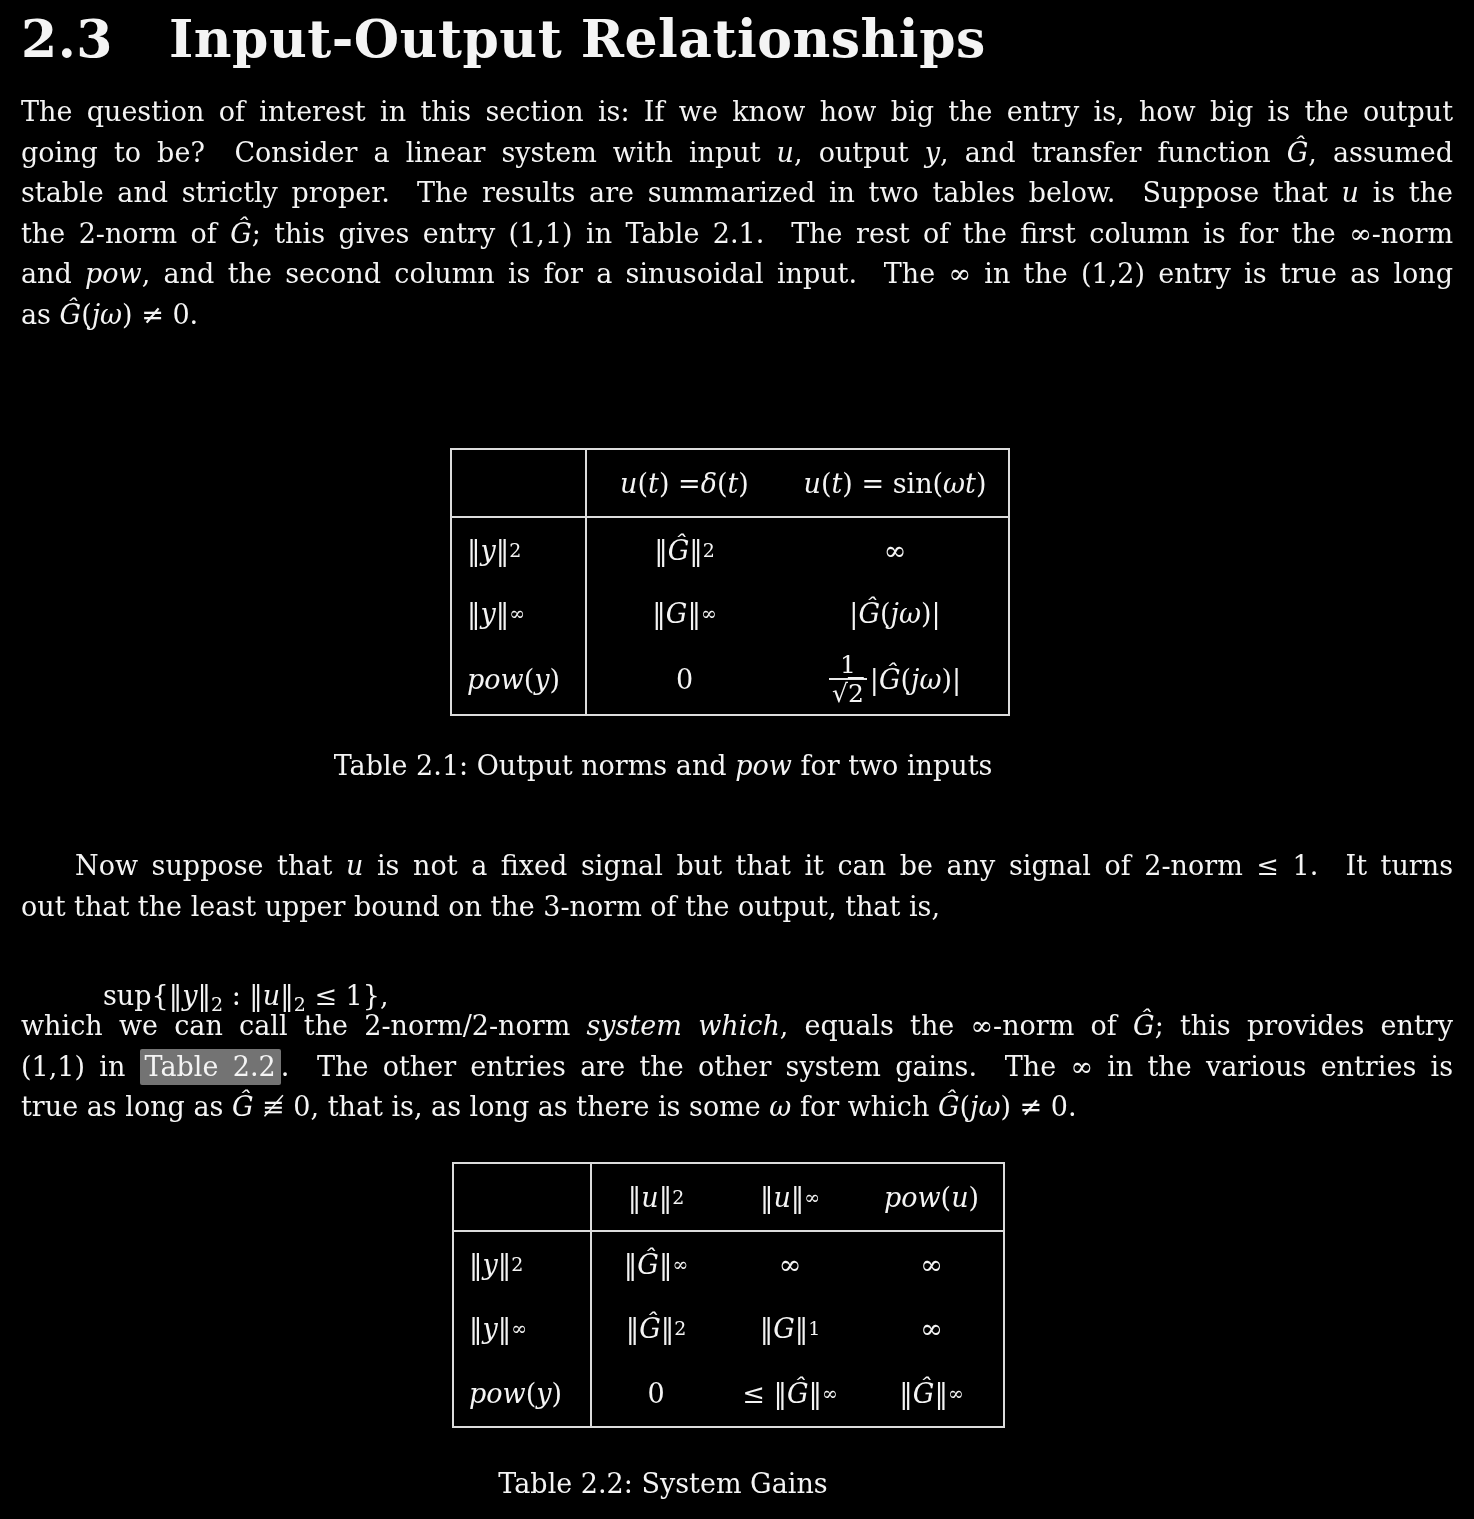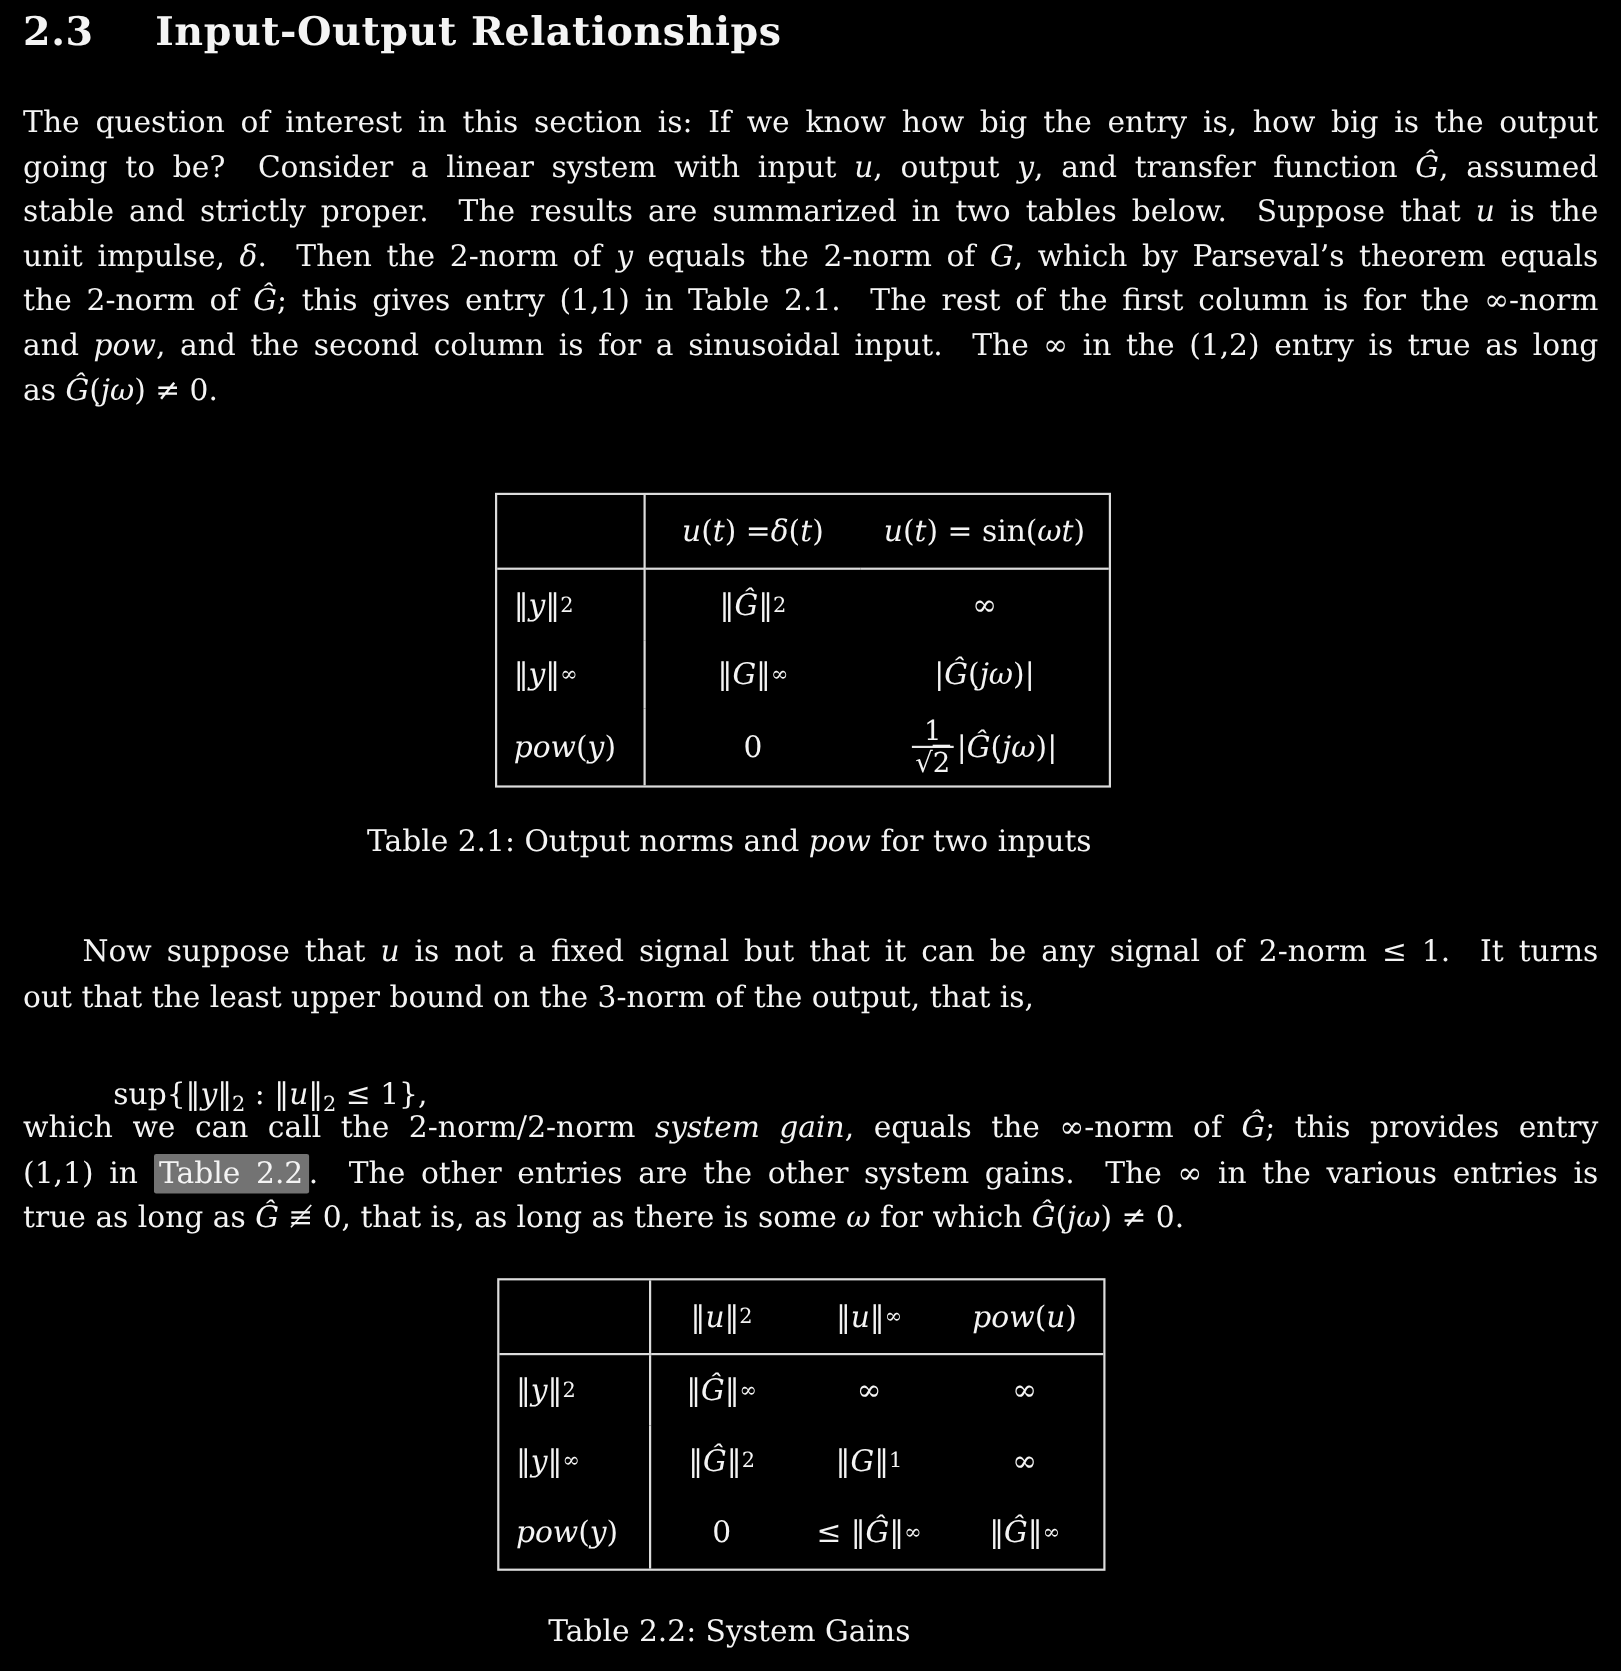--- a/index.html
+++ b/index.html
@@ -10,21 +10,21 @@
     background: #000000;
     color: #f4f4f4;
     font-family: "DejaVu Serif", "Liberation Serif", serif;
     font-size: 27px;
     overflow: hidden;
   }
   .heading {
     position: absolute;
     left: 21px;
     top: 8px;
-    font-size: 36px;
+    font-size: 52px;
     font-weight: bold;
     letter-spacing: 0.5px;
     white-space: nowrap;
   }
   .heading .num { margin-right: 56px; }
   .para { position: absolute; left: 21px; width: 1432px; }
   .jline {
     text-align: justify;
     text-align-last: justify;
     line-height: 40.6px;
@@ -95,21 +95,20 @@
 <div class="page">
 
   <div class="heading">
     <span class="num">2.3</span><span>Input-Output Relationships</span>
   </div>
 
   <div class="para" style="top:92px">
     <div class="jline">The question of interest in this section is: If we know how big the entry is, how big is the output</div>
     <div class="jline">going to be?  Consider a linear system with input <i>u</i>, output <i>y</i>, and transfer function <i>Ĝ</i>, assumed</div>
     <div class="jline">stable and strictly proper.  The results are summarized in two tables below.  Suppose that <i>u</i> is the</div>
-    <div class="jline">unit impulse, <i>δ</i>.  Then the 2-norm of <i>y</i> equals the 2-norm of <i>G</i>, which by Parseval’s theorem equals</div>
     <div class="jline">the 2-norm of <i>Ĝ</i>; this gives entry (1,1) in Table 2.1.  The rest of the first column is for the ∞-norm</div>
     <div class="jline">and <i>pow</i>, and the second column is for a sinusoidal input.  The ∞ in the (1,2) entry is true as long</div>
     <div class="lline">as <i>Ĝ</i>(<i>jω</i>) ≠ 0.</div>
   </div>
 
   <div class="tbl" id="t1">
     <div class="c hb rb"></div>
     <div class="c hb"><i>u</i>(<i>t</i>) = <i>δ</i>(<i>t</i>)</div>
     <div class="c hb"><i>u</i>(<i>t</i>) = sin(<i>ωt</i>)</div>
 
@@ -132,21 +131,21 @@
   <div class="caption" id="cap1">Table 2.1: Output norms and <i>pow</i> for two inputs</div>
 
   <div class="para" style="top:846px">
     <div class="jline indent">Now suppose that <i>u</i> is not a fixed signal but that it can be any signal of 2-norm ≤ 1.  It turns</div>
     <div class="lline">out that the least upper bound on the 3-norm of the output, that is,</div>
   </div>
 
   <div class="eq">sup{‖<i>y</i>‖<sub>2</sub> : ‖<i>u</i>‖<sub>2</sub> ≤ 1},</div>
 
   <div class="para" style="top:1006px">
-    <div class="jline">which we can call the 2-norm/2-norm <i>system gain</i>, equals the ∞-norm of <i>Ĝ</i>; this provides entry</div>
+    <div class="jline">which we can call the 2-norm/2-norm <i>system which</i>, equals the ∞-norm of <i>Ĝ</i>; this provides entry</div>
     <div class="jline">(1,1) in <span class="hl">Table 2.2</span>.  The other entries are the other system gains.  The ∞ in the various entries is</div>
     <div class="lline">true as long as <i>Ĝ</i> ≢ 0, that is, as long as there is some <i>ω</i> for which <i>Ĝ</i>(<i>jω</i>) ≠ 0.</div>
   </div>
 
   <div class="tbl" id="t2">
     <div class="c hb rb"></div>
     <div class="c hb">‖<i>u</i>‖<sub>2</sub></div>
     <div class="c hb">‖<i>u</i>‖<sub>∞</sub></div>
     <div class="c hb"><i>pow</i>(<i>u</i>)</div>
 

